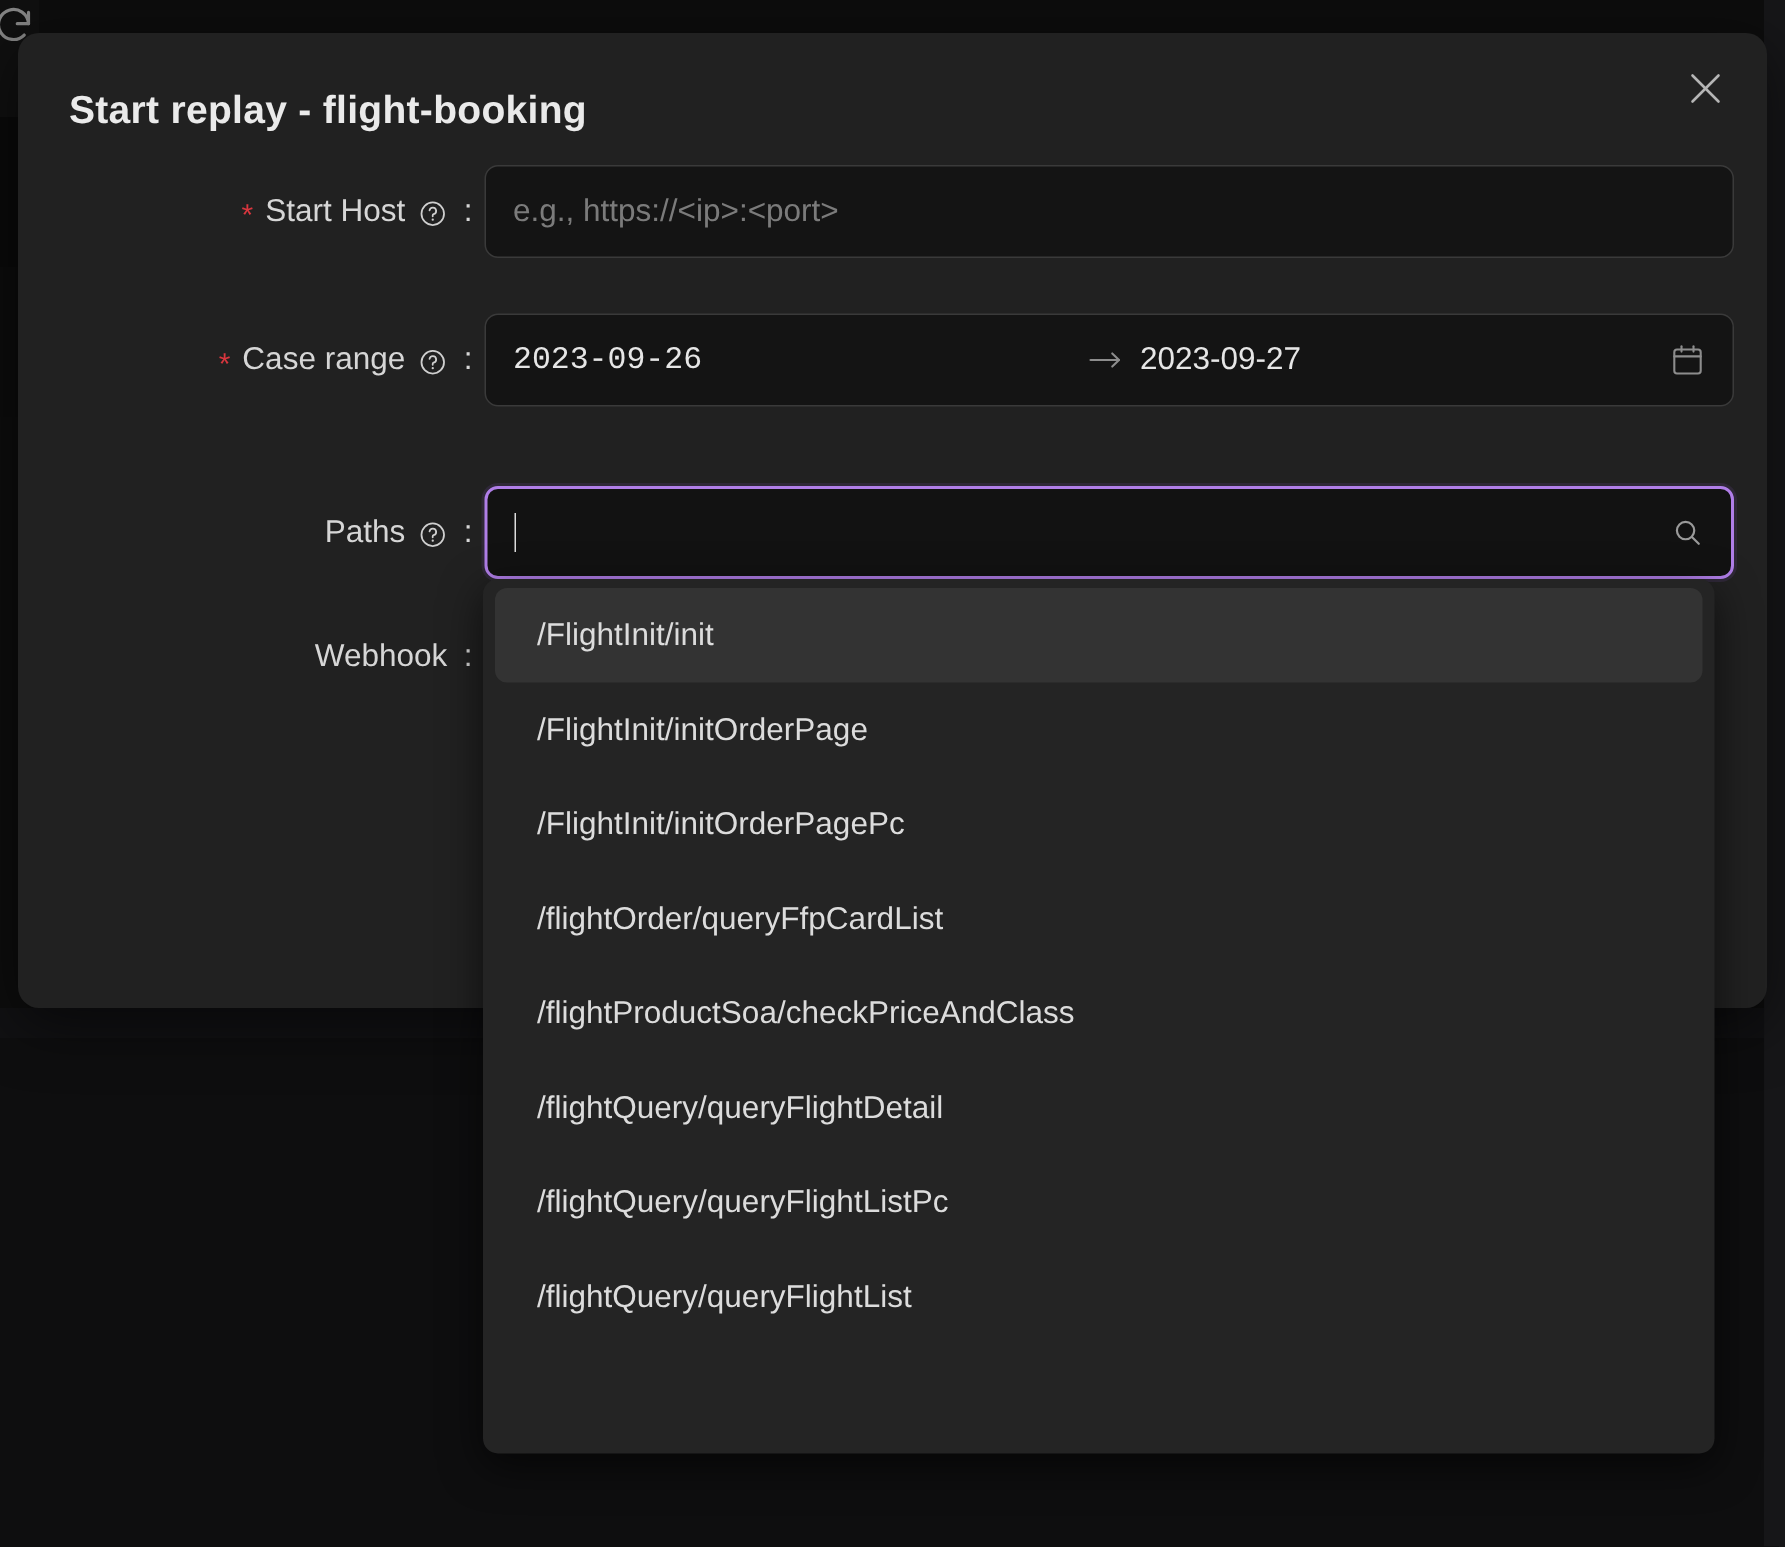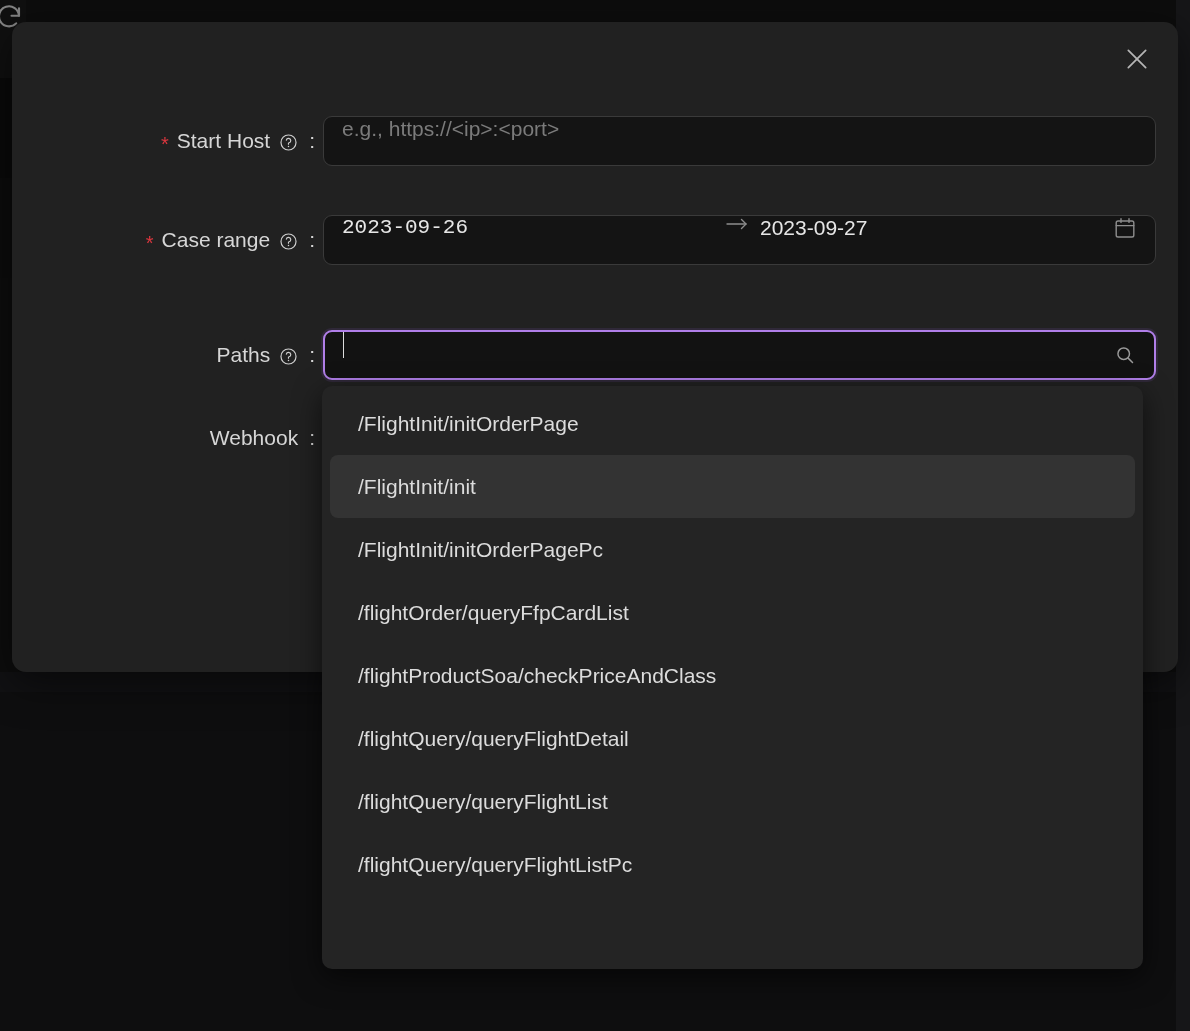--- a/index.html
+++ b/index.html
@@ -86,25 +86,25 @@
     width: 19px; height: 19px; flex: 0 0 19px;
     position: relative; top: 1px; margin-left: 3px;
   }
   .help-ic svg { width: 19px; height: 19px; display: block; }
   .colon { margin-left: 5px; color: #d6d6d6; }
 
   .field-cell { flex: 1 1 auto; padding-right: 22px; }
 
   .input-box {
     position: relative;
-    height: 50px;
+    height: 62px;
     background: #141414;
     border: 1px solid #3a3a3a;
     border-radius: 9px;
-    display: flex; align-items: flex-start;
+    display: flex; align-items: center;
     padding: 0 18px;
     font-size: 21px; color: #e6e6e6;
   }
   .input-box.placeholder-text { color: #7b7b7b; }
 
   .input-box.focused {
     border: 2px solid #b07ee8;
     background: #121212;
     box-shadow: 0 0 0 2px rgba(150,90,220,.12);
   }
@@ -176,20 +176,21 @@
 
   <div class="bg-refresh">
     <svg viewBox="0 0 24 24" fill="none" stroke="currentColor" stroke-width="1.7" stroke-linecap="round" stroke-linejoin="round">
       <path d="M20 11a8 8 0 1 0-2.3 6.1"></path>
       <polyline points="20 5 20 11 14 11"></polyline>
     </svg>
   </div>
 
   <div class="modal">
 
+    <div class="modal-title">Start replay - flight-booking</div>
 
     <div class="close-btn">
       <span>
         <svg viewBox="0 0 24 24" fill="none" stroke="#b5b5b5" stroke-width="1.6" stroke-linecap="round">
           <line x1="4" y1="4" x2="20" y2="20"></line>
           <line x1="20" y1="4" x2="4" y2="20"></line>
         </svg>
       </span>
     </div>
 
@@ -280,23 +281,23 @@
         <span class="colon">:</span>
       </div>
       <div class="field-cell hook-field">
         <span></span>
       </div>
     </div>
 
   </div>
 
   <div class="dropdown" id="dropdown">
+      <div class="dd-option active">/FlightInit/init</div>
       <div class="dd-option">/FlightInit/initOrderPage</div>
-      <div class="dd-option active">/FlightInit/init</div>
       <div class="dd-option">/FlightInit/initOrderPagePc</div>
       <div class="dd-option">/flightOrder/queryFfpCardList</div>
       <div class="dd-option">/flightProductSoa/checkPriceAndClass</div>
       <div class="dd-option">/flightQuery/queryFlightDetail</div>
+      <div class="dd-option">/flightQuery/queryFlightListPc</div>
       <div class="dd-option">/flightQuery/queryFlightList</div>
-      <div class="dd-option">/flightQuery/queryFlightListPc</div>
     </div>
 
 </div>
 
 </body></html>

